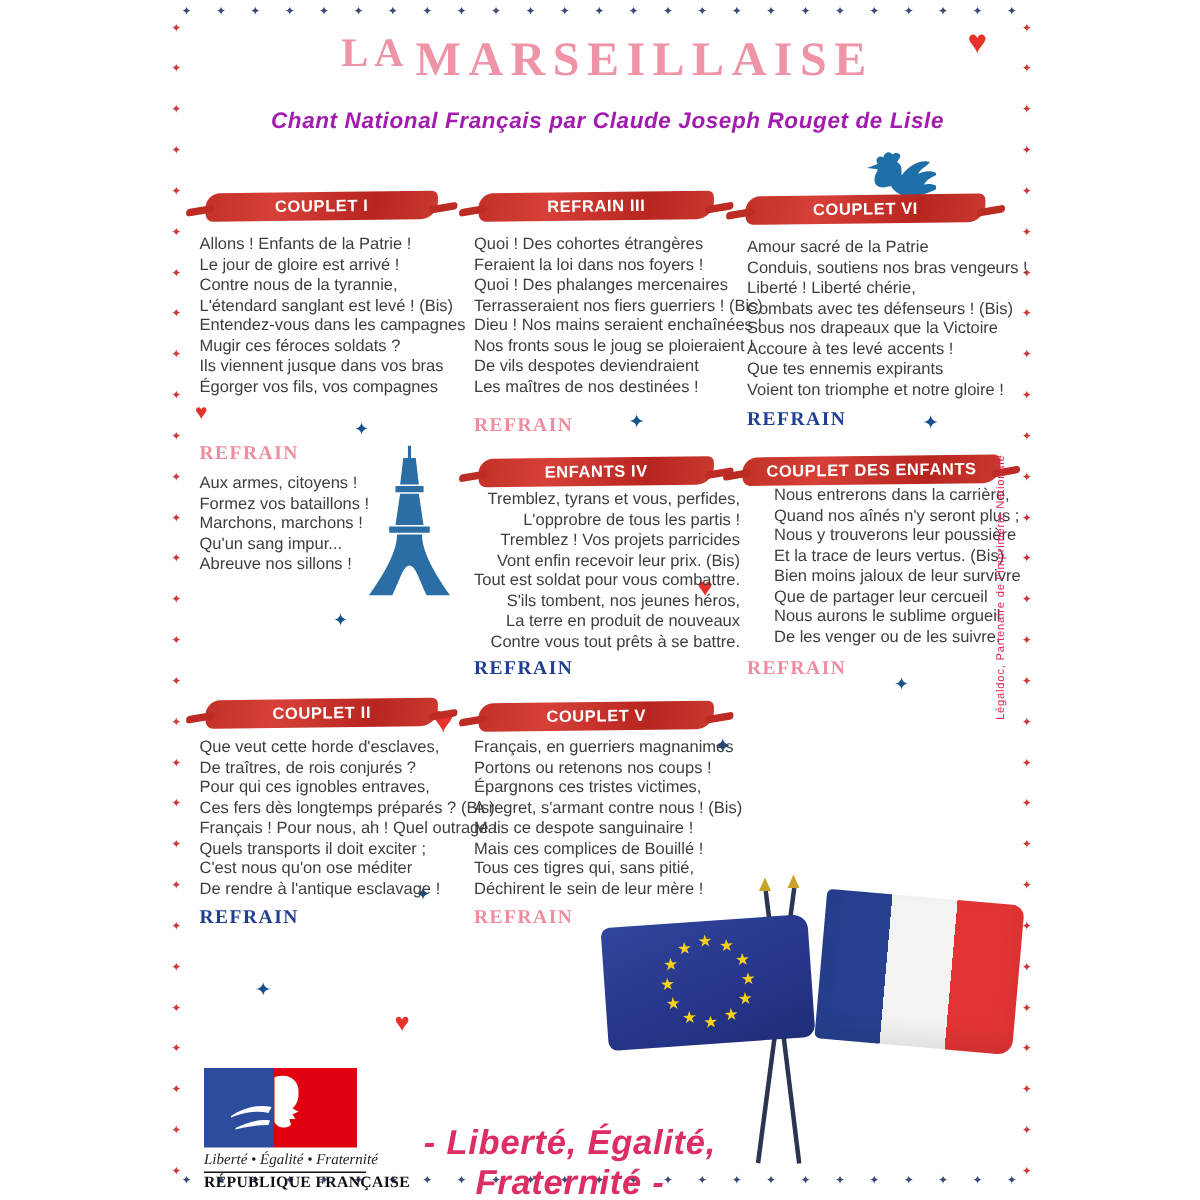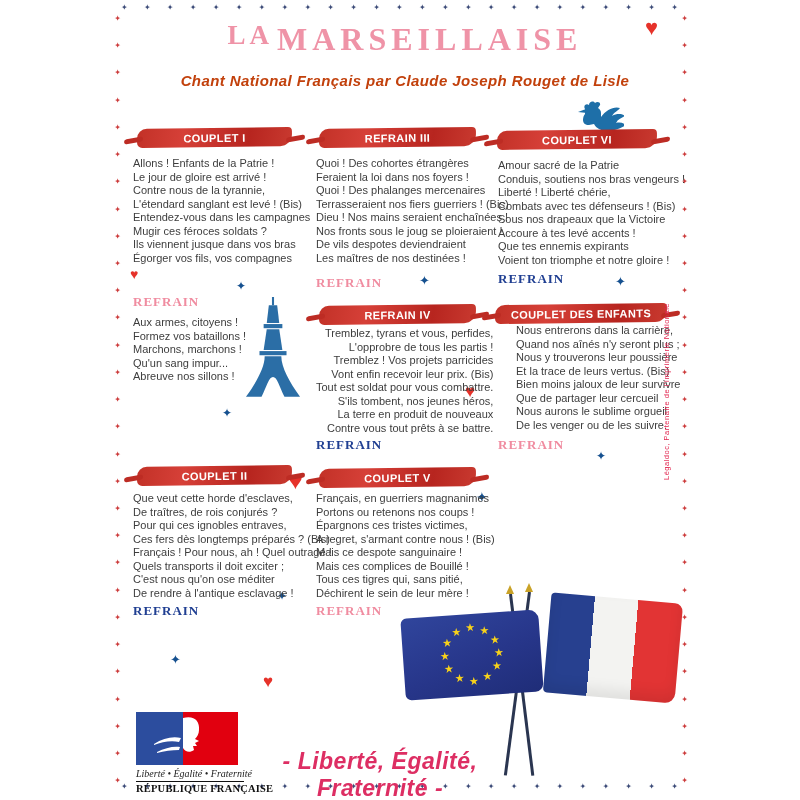--- a/index.html
+++ b/index.html
@@ -13,21 +13,21 @@
   .border-bottom{left:121px;top:782px;width:570px;color:#3b4a77;}
   .border-left{left:113px;top:14px;height:770px;color:#cc3a3a;}
   .border-right{left:680px;top:14px;height:770px;color:#cc3a3a;}
 
   
   .title{position:absolute;left:135px;top:20px;width:540px;text-align:center;
          font-family:"Liberation Serif",serif;font-weight:bold;color:#ef93a7;}
   .title .small{font-size:27px;letter-spacing:4px;vertical-align:6px;}
   .title .big{font-size:32px;letter-spacing:5px;}
   .subtitle{position:absolute;left:135px;top:72px;width:540px;text-align:center;
-            font-size:15px;font-weight:bold;font-style:italic;color:#c2410c;letter-spacing:.4px;}
+            font-size:15px;font-weight:bold;font-style:italic;color:#a21caf;letter-spacing:.4px;}
 
   
   .banner{position:absolute;height:19px;display:flex;align-items:center;justify-content:center;
           background:linear-gradient(100deg,#c23127,#d64038 30%,#b7251f 72%,#c93a30);
           border-radius:10px 4px 12px 5px;transform:rotate(-.7deg);}
   .banner::before,.banner::after{content:"";position:absolute;top:45%;height:5px;background:#bd2c24;border-radius:3px;}
   .banner::before{left:-13px;width:19px;transform:skewY(-9deg);}
   .banner::after{right:-13px;width:19px;transform:skewY(-9deg);}
   .banner span{color:#ffffff;font-size:11px;font-weight:bold;letter-spacing:.4px;position:relative;}
 
@@ -179,21 +179,21 @@
 Feraient la loi dans nos foyers !
 Quoi ! Des phalanges mercenaires
 Terrasseraient nos fiers guerriers ! (Bis)
 Dieu ! Nos mains seraient enchaînées !
 Nos fronts sous le joug se ploieraient !
 De vils despotes deviendraient
 Les maîtres de nos destinées !</div>
   <div class="refrain-pink" style="left:316px;top:275px;">REFRAIN</div>
 
   <div class="banner" style="left:319px;top:305px;width:157px;">
-    <span>REFRAIN IV</span>
+    <span>ENFANTS IV</span>
   </div>
   <div class="lines" style="left:316px;top:327px;text-align:right;">Tremblez, tyrans et vous, perfides,
 L'opprobre de tous les partis !
 Tremblez ! Vos projets parricides
 Vont enfin recevoir leur prix. (Bis)
 Tout est soldat pour vous combattre.
 S'ils tombent, nos jeunes héros,
 La terre en produit de nouveaux
 Contre vous tout prêts à se battre.</div>
   <div class="refrain-navy" style="left:316px;top:437px;">REFRAIN</div>

